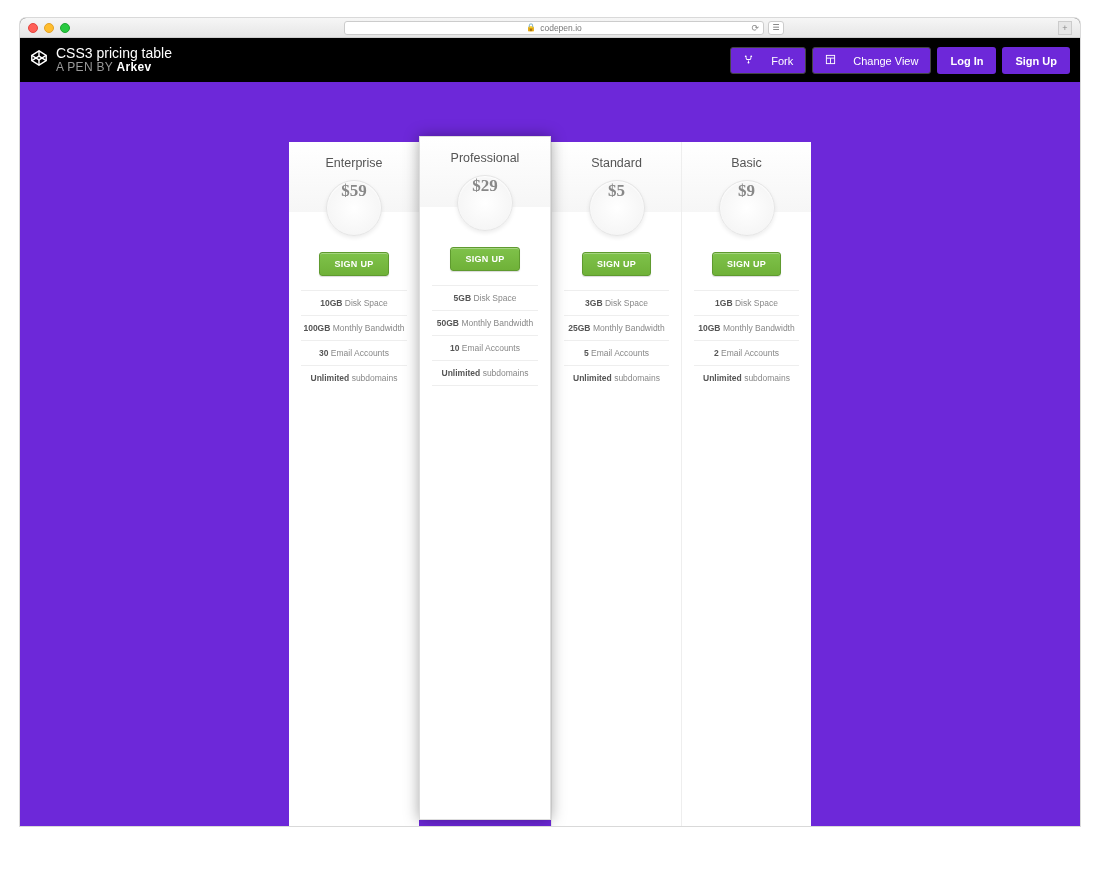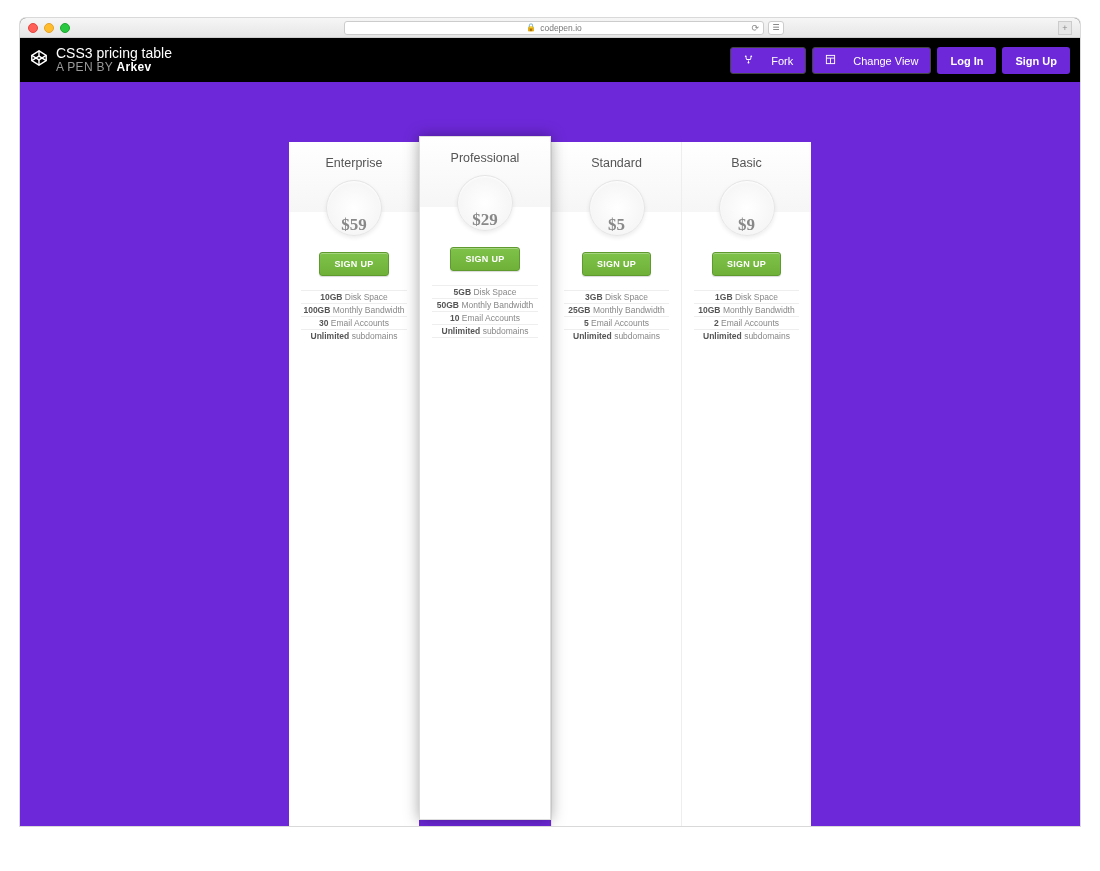--- a/index.html
+++ b/index.html
@@ -115,40 +115,40 @@
     .card h3 {
       font-size:12.5px; font-weight:400; color:#555;
       margin-bottom: 10px;
     }
     .price-circle {
       width:56px; height:56px; border-radius:50%;
       background: radial-gradient(#fff, #f2f2f2);
       border:1px solid #e5e5e5;
       box-shadow: 0 2px 4px rgba(0,0,0,0.08), inset 0 1px 2px #fff;
       margin: 0 auto 16px auto;
-      display:flex; align-items:flex-end; justify-content:center;
+      display:flex; align-items:flex-start; justify-content:center;
     }
     .price-circle span {
       font-family: Georgia, serif;
       font-size:17px; font-weight:bold; color:#888;
     }
     .signup-btn {
       background: linear-gradient(#7fc24a, #6fb138);
       border:1px solid #5f9a2f;
       color:#fff; font-size:9px; font-weight:bold; letter-spacing:0.3px;
       text-transform:uppercase;
       padding: 6px 14px; border-radius:3px;
       box-shadow: inset 0 1px 0 rgba(255,255,255,0.3), 0 1px 1px rgba(0,0,0,0.15);
       cursor:pointer;
       margin-bottom: 14px;
       display:inline-block;
     }
     .feature-row {
       font-size:8.5px; color:#888;
-      padding: 1px 0;
+      padding: 7px 0;
       border-top:1px solid #eee;
       margin: 0 12px;
       text-align: center;
     }
     .feature-row b { color:#555; font-weight:bold; }
   </style>
 </head>
 <body>
 
 <div class="window">

